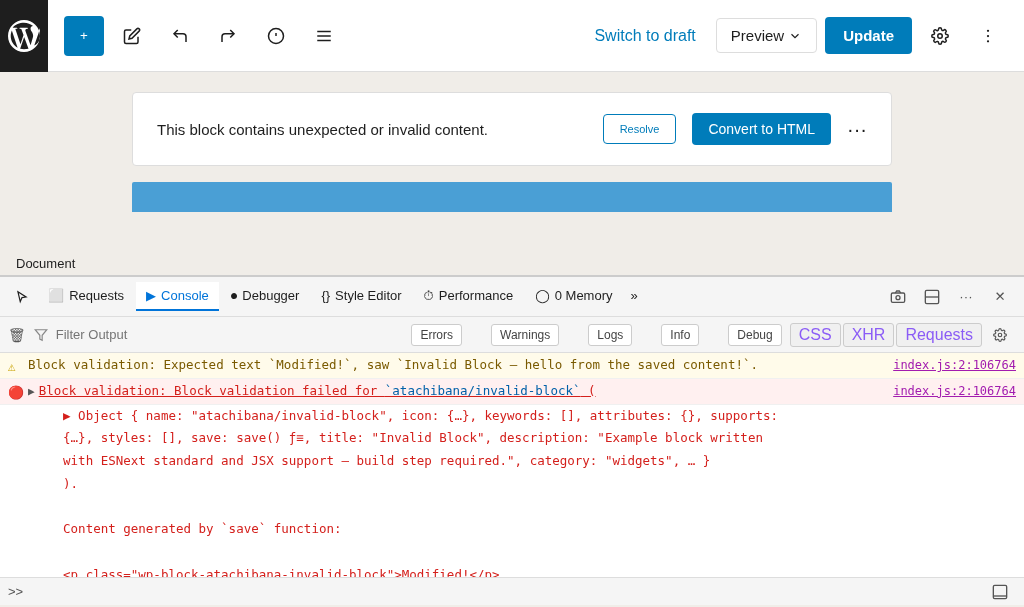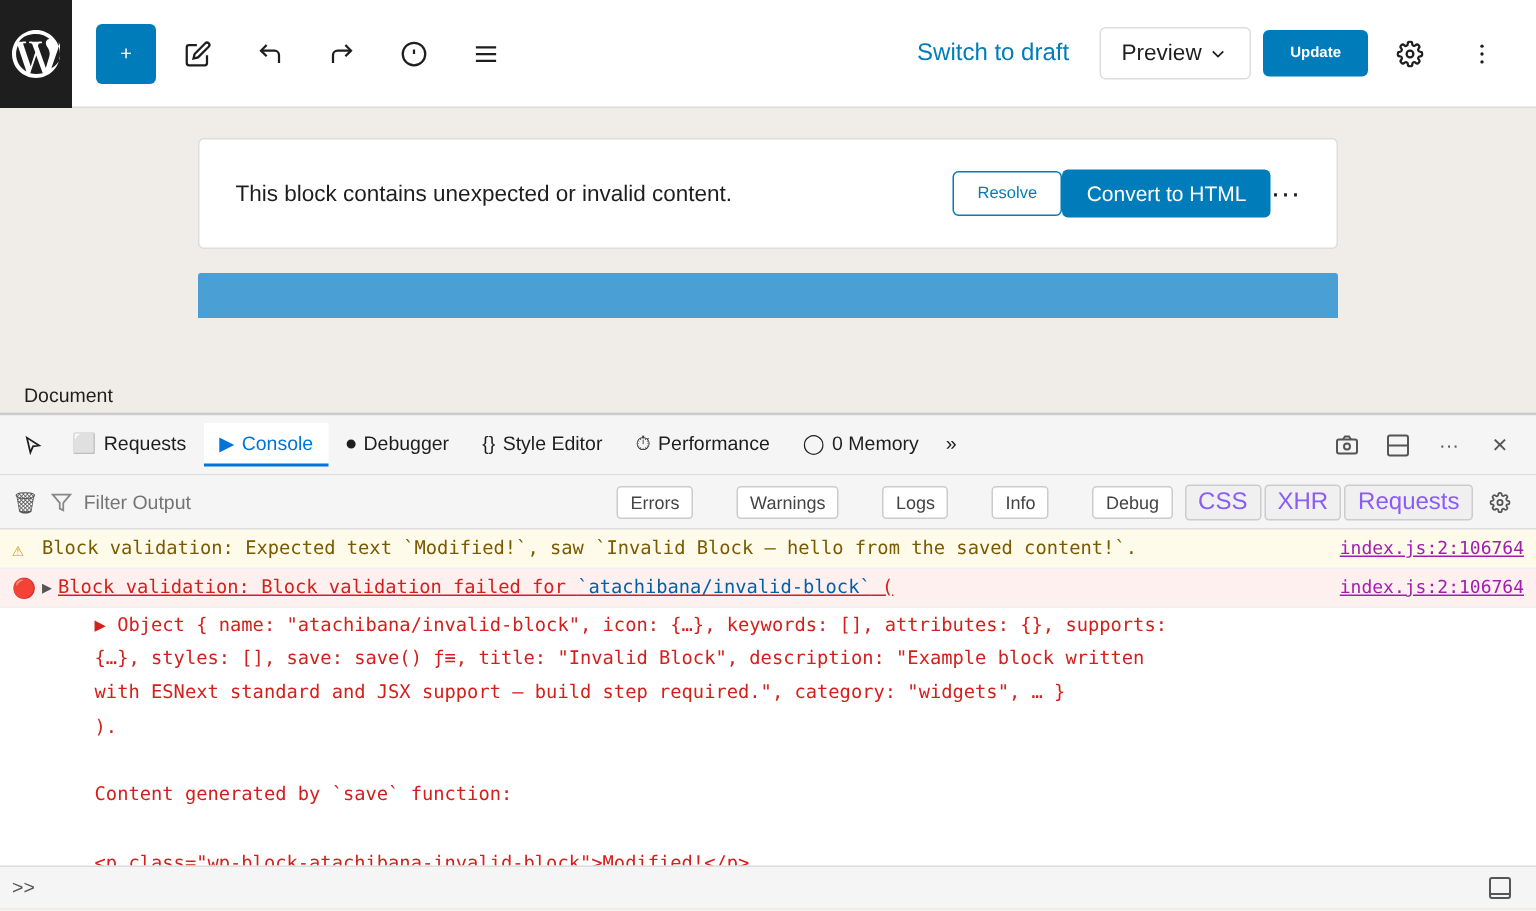--- a/index.html
+++ b/index.html
@@ -30,35 +30,35 @@
       background: none; border: none; color: #007cba; font-size: 16px;
       font-weight: 500; cursor: pointer; padding: 8px 12px;
     }
     .preview-btn {
       display: flex; align-items: center; gap: 4px;
       background: none; border: 1px solid #ddd; border-radius: 4px;
       padding: 8px 14px; font-size: 15px; cursor: pointer; color: #1e1e1e;
     }
     .update-btn {
       background: #007cba; color: white; border: none; border-radius: 4px;
-      padding: 10px 18px; font-size: 10px; font-weight: 600; cursor: pointer;
+      padding: 10px 18px; font-size: 15px; font-weight: 600; cursor: pointer;
     }
     .settings-btn, .more-btn {
       width: 40px; height: 40px; display: flex; align-items: center;
       justify-content: center; background: none; border: none; cursor: pointer;
       color: #1e1e1e; border-radius: 4px;
     }
 
     
     .main-area {
       background: #f0ede8; padding: 20px 60px; min-height: 180px;
     }
     .block-error-box {
       background: white; border: 1px solid #ddd; border-radius: 4px;
-      padding: 20px 24px; display: flex; align-items: center; 
+      padding: 20px 24px; display: flex; align-items: center; gap: 16px;
       max-width: 760px; margin: 0 auto;
     }
     .block-error-text { flex: 1; font-size: 15px; color: #1e1e1e; }
     .resolve-btn {
       border: 1px solid #007cba; color: #007cba; background: white;
       border-radius: 4px; padding: 8px 16px; font-size: 11px; cursor: pointer;
     }
     .convert-btn {
       background: #007cba; color: white; border: none; border-radius: 4px;
       padding: 8px 16px; font-size: 14px; cursor: pointer;

